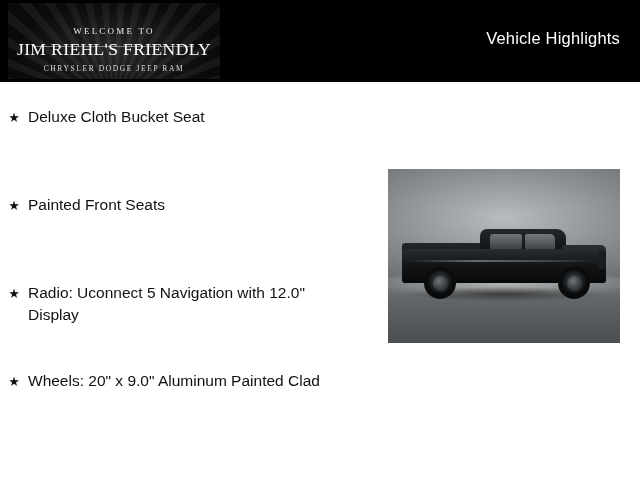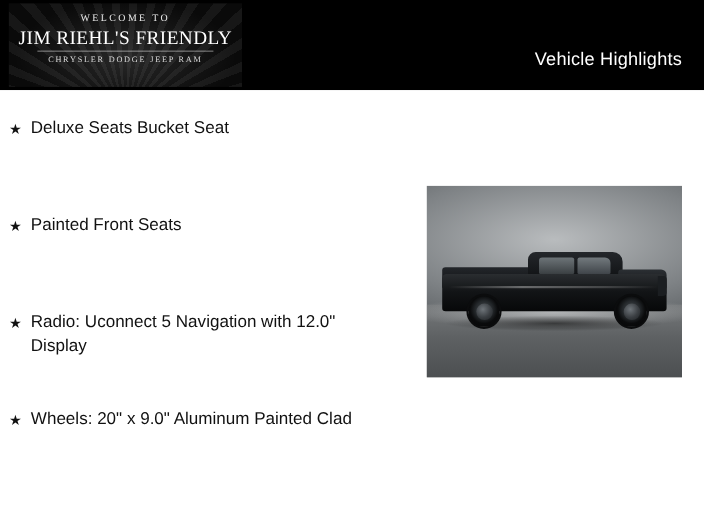--- a/index.html
+++ b/index.html
@@ -53,21 +53,21 @@
   }
   .logo-text {
     position: absolute;
     left: 0;
     top: 0;
     width: 212px;
     text-align: center;
     color: #ffffff;
   }
   .logo-welcome {
-    margin-top: 8px;
+    margin-top: 23px;
     font-size: 9px;
     letter-spacing: 2.2px;
     color: #e9e9e9;
     font-family: "Liberation Serif", serif;
   }
   .logo-name {
     margin-top: 3px;
     font-size: 17.5px;
     font-weight: normal;
     letter-spacing: 0.4px;
@@ -91,21 +91,20 @@
     height: 1px;
     background: rgba(255,255,255,0.45);
   }
   .header-title {
     position: absolute;
     right: 20px;
     top: 29px;
     font-size: 16.5px;
     color: #ffffff;
     letter-spacing: 0.2px;
-    margin-top: 16px;
   }
 
   
   .content {
     position: relative;
     width: 640px;
     height: 398px;
     background: #ffffff;
   }
 
@@ -289,21 +288,21 @@
 
   <div class="header-title">Vehicle Highlights</div>
 </div>
 
 <div class="content">
 
   <div class="features">
 
     <div class="feature">
       <div class="bullet">★</div>
-      <div class="feature-text">Deluxe Seats Bucket Seat</div>
+      <div class="feature-text">Deluxe Cloth Bucket Seat</div>
     </div>
 
     <div class="feature">
       <div class="bullet">★</div>
       <div class="feature-text">Painted Front Seats</div>
     </div>
 
     <div class="feature">
       <div class="bullet">★</div>
       <div class="feature-text">Radio: Uconnect 5 Navigation with 12.0" Display</div>

